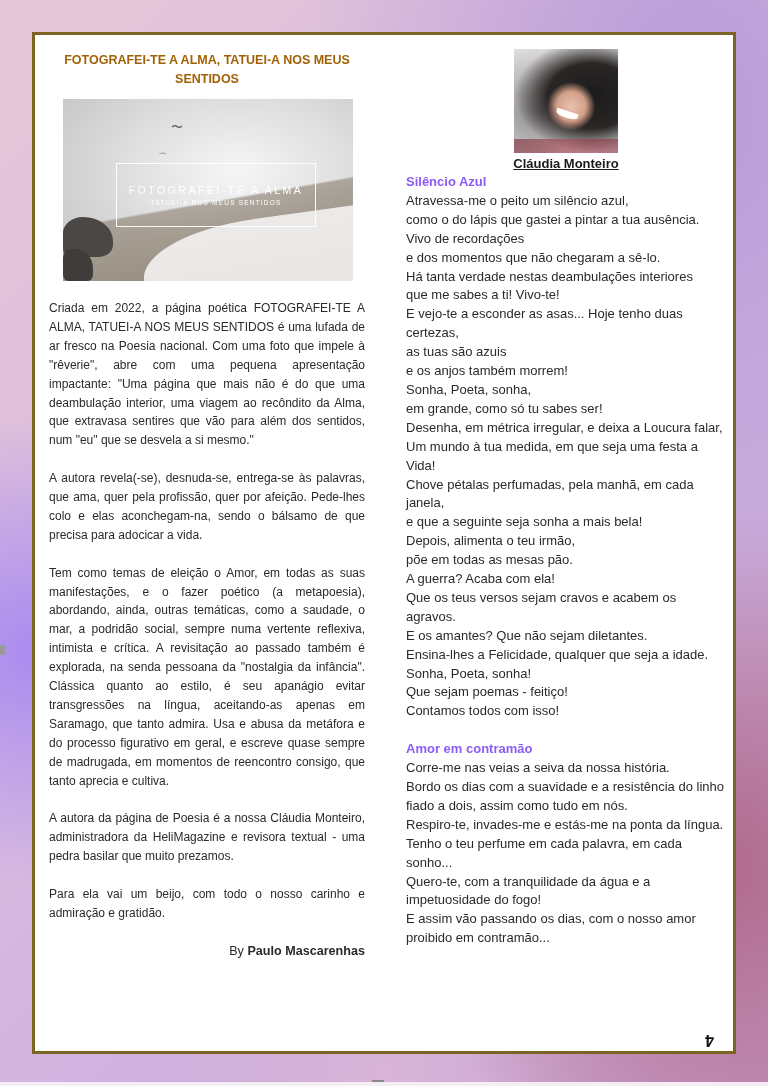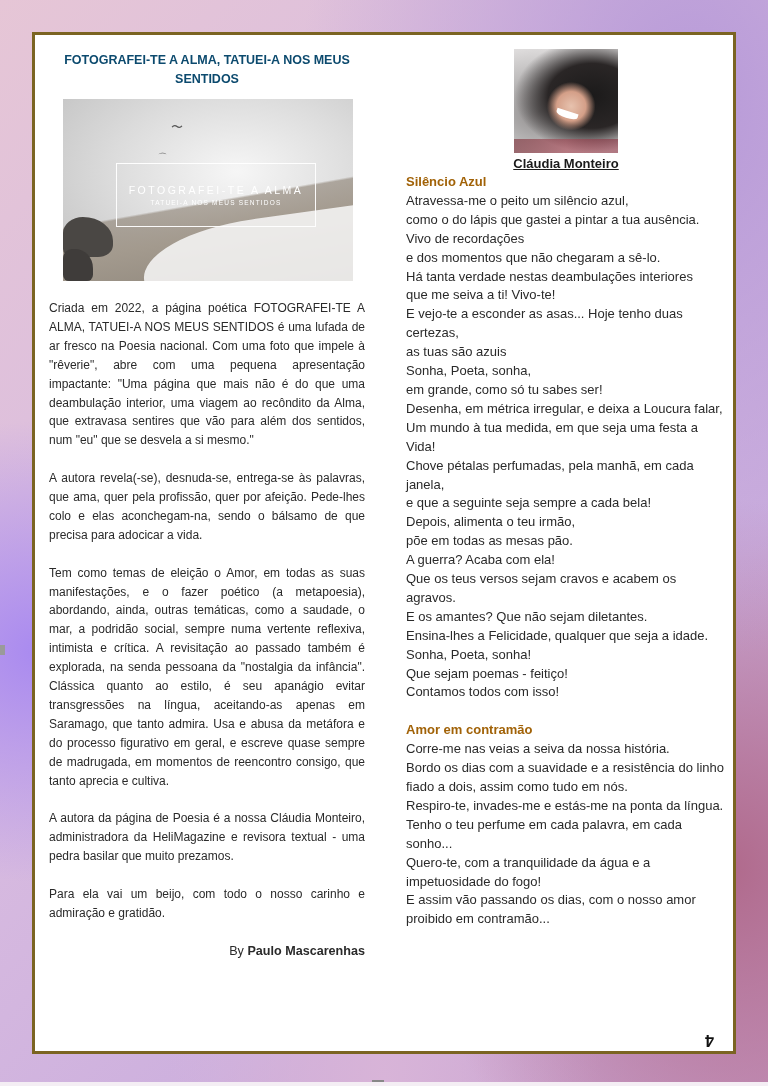--- a/index.html
+++ b/index.html
@@ -15,21 +15,21 @@
   }
   .bottom-strip { position: absolute; left: 0; right: 0; top: 1082px; height: 4px; background: #f4eef4; }
   .frame {
     position: absolute; left: 32px; top: 32px; width: 698px; height: 1016px;
     background: #ffffff; border: 3px solid #7b6422; box-sizing: content-box;
   }
   .col-left { position: absolute; left: 14px; top: 12px; width: 316px; }
   .col-right { position: absolute; left: 371px; top: 12px; width: 320px; }
   .title {
     font-weight: bold; font-size: 12.5px; line-height: 19px; text-align: center;
-    color: #0c4a6e; margin: 4px 0 0 0; padding: 0 6px;
+    color: #a16207; margin: 4px 0 0 0; padding: 0 6px;
   }
   .landscape {
     margin: 10px 0 0 14px; width: 290px; height: 182px; position: relative; overflow: hidden;
     background:
       linear-gradient(170deg, rgba(255,255,255,0) 55%, rgba(150,140,128,0.7) 56%, #a39a8e 70%, #8d857a 100%),
       radial-gradient(ellipse at 60% 40%, #f6f6f6 0%, #dcdcdc 50%, #bfbfbf 100%);
   }
   .landscape .rock { position: absolute; left: 0; top: 118px; width: 50px; height: 40px; background: #4a4744; border-radius: 40% 60% 30% 20%; }
   .landscape .rock2 { position: absolute; left: 0; top: 150px; width: 30px; height: 32px; background: #3f3c3a; border-radius: 30% 60% 20% 20%; }
   .landscape .foam { position: absolute; left: 80px; top: 120px; width: 230px; height: 90px; background: rgba(248,248,248,0.85); border-radius: 50% 0 0 40%; transform: rotate(-8deg); }
@@ -51,21 +51,21 @@
     width: 104px; height: 104px; margin: 2px auto 0 auto; position: relative; overflow: hidden;
     background:
       radial-gradient(ellipse at 55% 55%, #e7c2ae 0%, #d49f88 18%, rgba(212,159,136,0) 30%),
       radial-gradient(ellipse at 75% 45%, #1b1a1a 0%, #2a2626 40%, rgba(42,38,38,0) 70%),
       radial-gradient(ellipse at 25% 60%, #8a8787 0%, #bcbaba 40%, #e6e4e4 80%),
       #d8d6d6;
   }
   .portrait .smile { position: absolute; left: 42px; top: 62px; width: 22px; height: 7px; background: #fff; border-radius: 0 0 50% 50%; transform: rotate(18deg); }
   .portrait .red { position: absolute; left: 0; bottom: 0; width: 104px; height: 14px; background: linear-gradient(90deg, #7a2a34, #a84452, #8a3040); opacity: 0.6; }
   .author-name { text-align: center; font-weight: bold; font-size: 13px; line-height: 18px; color: #1a1a1a; margin-top: 2px; text-decoration: underline; }
-  .poem-title { font-weight: bold; font-size: 13px; line-height: 18.9px; color: #a16207; }
+  .poem-title { font-weight: bold; font-size: 13px; line-height: 18.9px; color: #8b5cf6; }
   .poem-line { font-size: 13px; line-height: 18.9px; color: #2a2a2a; }
   .poem-gap { height: 18.9px; }
   .page-num {
     position: absolute; left: 670px; top: 996px; font-size: 16px; color: #111;
     transform: rotate(180deg); font-weight: bold;
   }
   .left-tab { position: absolute; left: 0; top: 645px; width: 5px; height: 10px; background: #9a9a9a; }
   .bottom-tab { position: absolute; left: 372px; top: 1080px; width: 12px; height: 6px; background: #888; }
 </style>
 </head>
@@ -108,29 +108,30 @@
     </div>
     <div class="author-name">Cláudia Monteiro</div>
 
     <div>
       <div class="poem-title">Silêncio Azul</div>
       <div class="poem-line">Atravessa-me o peito um silêncio azul,</div>
       <div class="poem-line">como o do lápis que gastei a pintar a tua ausência.</div>
       <div class="poem-line">Vivo de recordações</div>
       <div class="poem-line">e dos momentos que não chegaram a sê-lo.</div>
       <div class="poem-line">Há tanta verdade nestas deambulações interiores</div>
-      <div class="poem-line">que me seiva a ti! Vivo-te!</div>
+      <div class="poem-line">que me sabes a ti! Vivo-te!</div>
       <div class="poem-line">E vejo-te a esconder as asas... Hoje tenho duas certezas,</div>
       <div class="poem-line">as tuas são azuis</div>
+      <div class="poem-line">e os anjos também morrem!</div>
       <div class="poem-line">Sonha, Poeta, sonha,</div>
       <div class="poem-line">em grande, como só tu sabes ser!</div>
       <div class="poem-line">Desenha, em métrica irregular, e deixa a Loucura falar,</div>
       <div class="poem-line">Um mundo à tua medida, em que seja uma festa a Vida!</div>
       <div class="poem-line">Chove pétalas perfumadas, pela manhã, em cada janela,</div>
-      <div class="poem-line">e que a seguinte seja sempre a cada bela!</div>
+      <div class="poem-line">e que a seguinte seja sonha a mais bela!</div>
       <div class="poem-line">Depois, alimenta o teu irmão,</div>
       <div class="poem-line">põe em todas as mesas pão.</div>
       <div class="poem-line">A guerra? Acaba com ela!</div>
       <div class="poem-line">Que os teus versos sejam cravos e acabem os agravos.</div>
       <div class="poem-line">E os amantes? Que não sejam diletantes.</div>
       <div class="poem-line">Ensina-lhes a Felicidade, qualquer que seja a idade.</div>
       <div class="poem-line">Sonha, Poeta, sonha!</div>
       <div class="poem-line">Que sejam poemas - feitiço!</div>
       <div class="poem-line">Contamos todos com isso!</div>
     </div>

